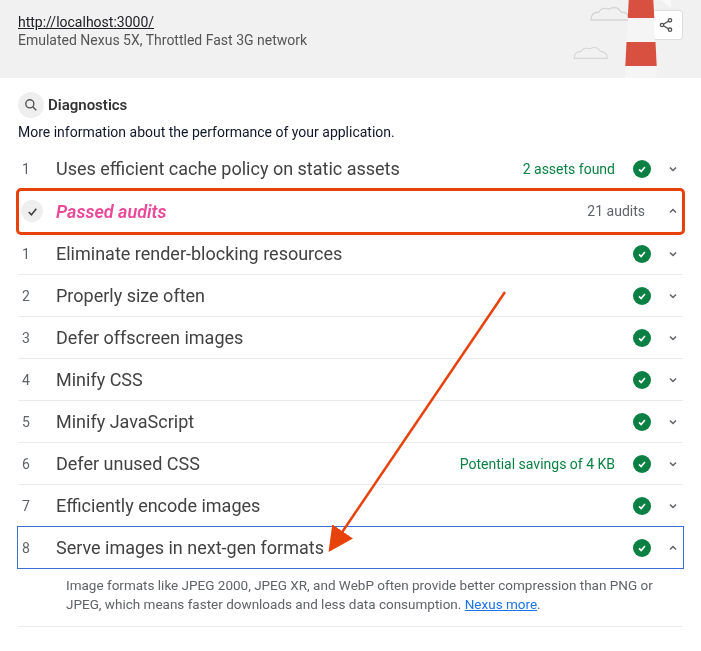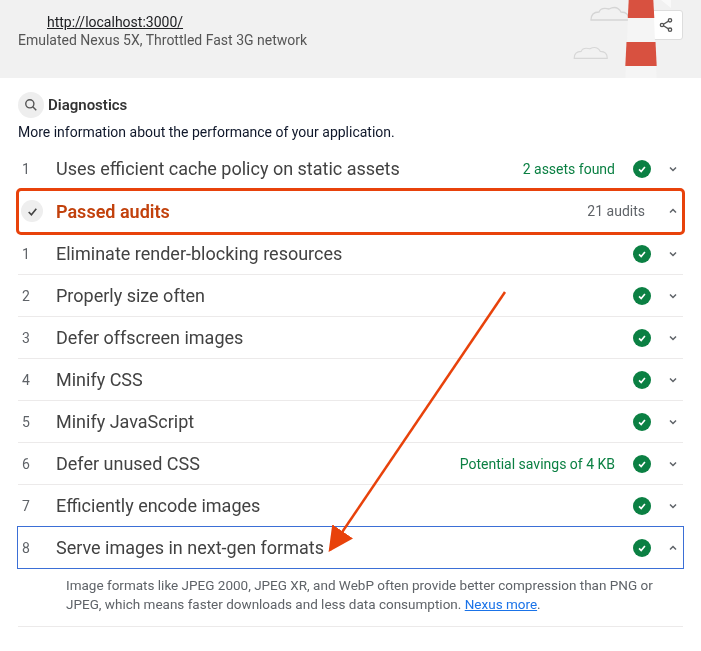--- a/index.html
+++ b/index.html
@@ -16,21 +16,20 @@
     padding: 14px 18px 30px 18px;
     position: relative;
     overflow: hidden;
   }
   .url {
     color: #202124;
     text-decoration: underline;
     font-size: 14px;
     display: inline-block;
     margin-bottom: 2px;
-    margin-left: 29px;
   }
   .env {
     color: #555;
     font-size: 14px;
   }
   .share-btn {
     position: absolute;
     top: 10px;
     right: 18px;
     width: 34px; height: 30px;
@@ -86,21 +85,21 @@
   .check-circle .cc {
     width:22px; height:22px; border-radius:50%;
     background:#eee;
     display:flex; align-items:center; justify-content:center;
   }
   .label {
     flex: 1;
     color: #424242;
     font-size: 18px;
   }
-  .label.bold { font-weight: 600; color:#c2410c; }
+  .label.bold { font-weight: 600; color:#ec4899;font-style:italic; }
   .meta {
     color: #0b8043;
     font-size: 14px;
     margin-right: 8px;
   }
   .meta.gray { color: #5f6368; }
   .pass-icon {
     width: 18px; height: 18px;
     border-radius: 50%;
     background: #0b8043;

